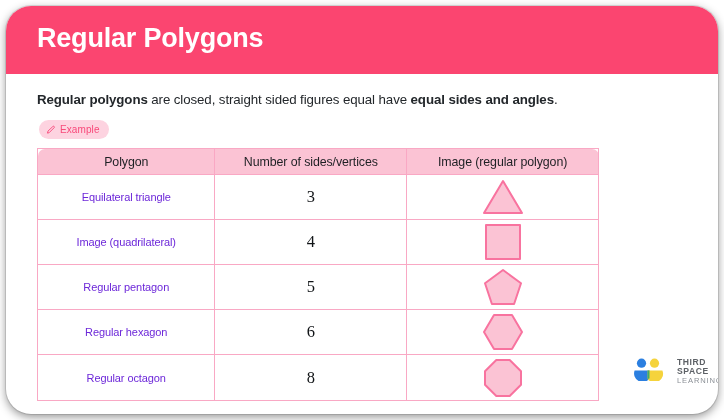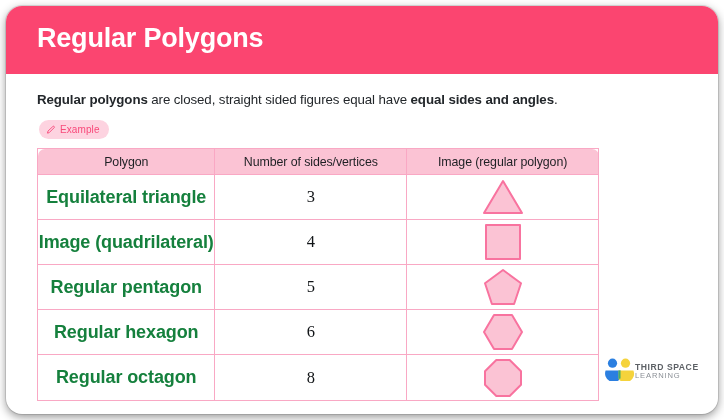--- a/index.html
+++ b/index.html
@@ -11,21 +11,21 @@
     font-family: "Liberation Sans", sans-serif;
   }
 
   #card {
     position: absolute;
     left: 6px;
     top: 6px;
     width: 712px;
     height: 408px;
     background: #ffffff;
-    border-radius: 16px;
+    border-radius: 25px;
     box-shadow: 0 0 0 1px rgba(0,0,0,0.10), 0 3px 10px rgba(0,0,0,0.42);
     overflow: hidden;
   }
 
   
   #header-band {
     position: absolute;
     left: 0; top: 0;
     width: 712px;
     height: 68px;
@@ -99,47 +99,46 @@
     letter-spacing: -0.1px;
   }
   .col-name  { width: 174px; }
   .col-count { width: 188px; }
   .col-img   { width: 188px; }
 
   #polygon-table tbody tr { height: 45px; }
   #polygon-table tbody tr:last-child { height: 46px; }
 
   .cell-name {
-    font-size: 18px;
-    color: #15803d;
+    font-size: 11px;
+    color: #6d28d9;
     letter-spacing: -0.1px;
-    font-weight: bold;
   }
   .cell-count {
     font-family: "Liberation Serif", serif;
     font-size: 16.5px;
     color: #111417;
   }
   .cell-img { line-height: 0; }
   .cell-img svg { display: inline-block; vertical-align: middle; }
 
   
   #polygon-table thead th:first-child { border-top-left-radius: 7px; }
   #polygon-table thead th:last-child  { border-top-right-radius: 7px; }
   #polygon-table tbody tr:last-child td:first-child { border-bottom-left-radius: 7px; }
   #polygon-table tbody tr:last-child td:last-child  { border-bottom-right-radius: 7px; }
 
   
   #brand-logo {
     position: absolute;
-    left: 598px;
+    left: 627px;
     top: 352px;
     display: flex;
     align-items: center;
-    gap: 0;
+    gap: 13px;
   }
   #brand-wordmark {
     display: flex;
     flex-direction: column;
     line-height: 1.08;
   }
   .brand-line1 {
     font-size: 8.6px;
     font-weight: 700;
     color: #5d6166;

